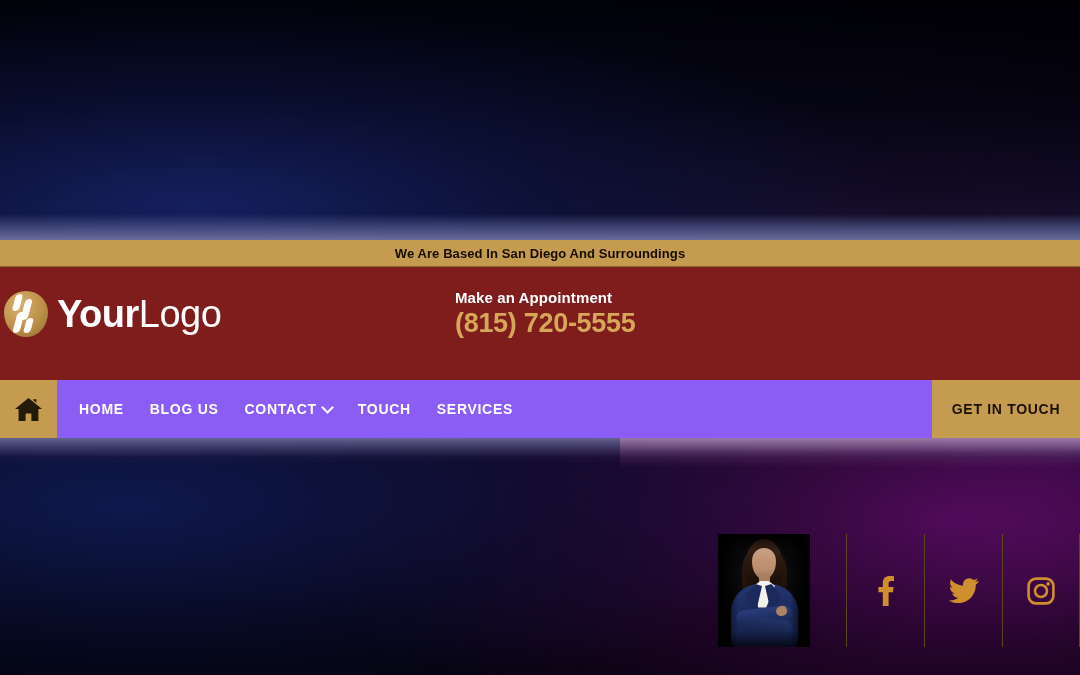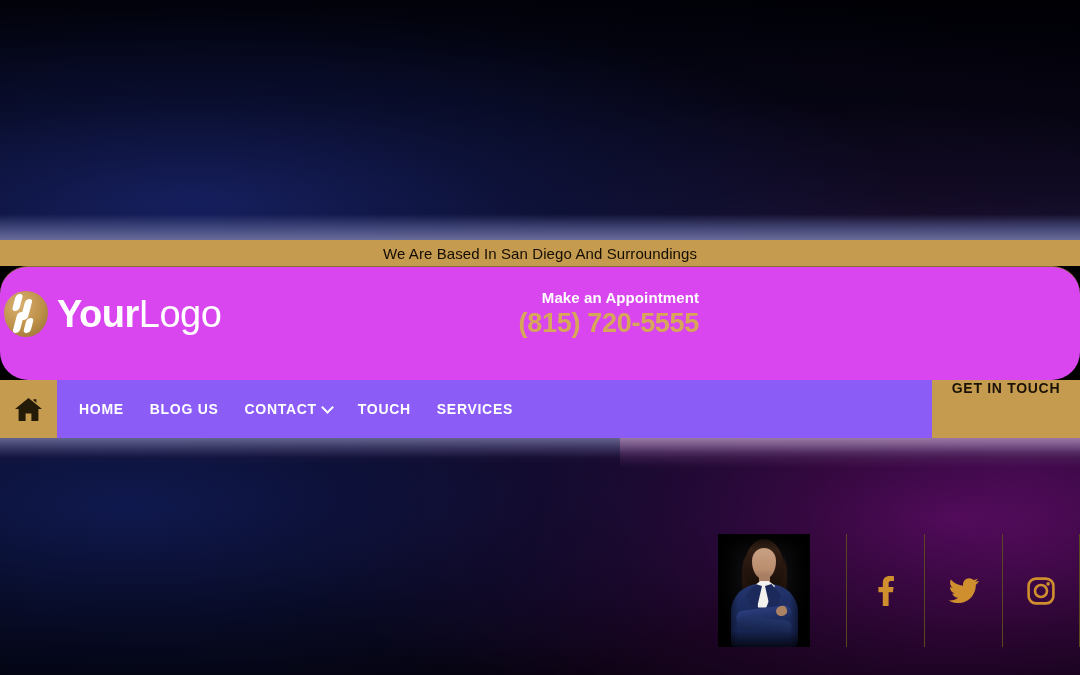--- a/index.html
+++ b/index.html
@@ -67,36 +67,35 @@
   .announce-bar {
     position: absolute;
     left: 0; top: 240px;
     width: 1080px; height: 26px;
     background: #c59b50;
     display: flex;
     align-items: center;
     justify-content: center;
   }
   .announce-text {
-    font-size: 15px;
-    font-weight: normal;
+    font-size: 13px;
+    font-weight: bold;
     color: #140d02;
     letter-spacing: 0.1px;
     white-space: nowrap;
   }
 
   
   .header {
     position: absolute;
     left: 0; top: 266px;
     width: 1080px; height: 114px;
-    background: #d946ef;
+    background: #7f1d1d;
     border-top: 1px solid #8a6c31;
     box-sizing: border-box;
-    border-radius: 28px;
   }
 
   .logo-block {
     position: absolute;
     left: 4px; top: 24px;
     display: flex;
     align-items: center;
     gap: 9px;
   }
   .logo-mark {
@@ -126,21 +125,21 @@
     letter-spacing: -0.5px;
     white-space: nowrap;
   }
   .logo-text .bold { font-weight: bold; }
   .logo-text .light { font-weight: 300; }
 
   .appt-block {
     position: absolute;
     left: 455px; top: 290px;
     width: 244px;
-    text-align: right;
+    text-align: left;
   }
   .appt-label {
     font-size: 15px;
     font-weight: bold;
     color: #ffffff;
     letter-spacing: 0.1px;
     line-height: 1.1;
   }
   .appt-phone {
     font-size: 27px;
@@ -314,21 +313,21 @@
     display: inline-block;
     width: 7px; height: 7px;
     border-right: 2px solid #ffffff;
     border-bottom: 2px solid #ffffff;
     transform: translateY(-2px) rotate(45deg);
   }
   .cta {
     width: 148px;
     background: #c59b50;
     display: flex;
-    align-items: flex-start;
+    align-items: center;
     justify-content: center;
     flex: none;
     cursor: pointer;
   }
   .cta-label {
     font-size: 14px;
     font-weight: bold;
     color: #1a1206;
     letter-spacing: 0.7px;
     white-space: nowrap;

